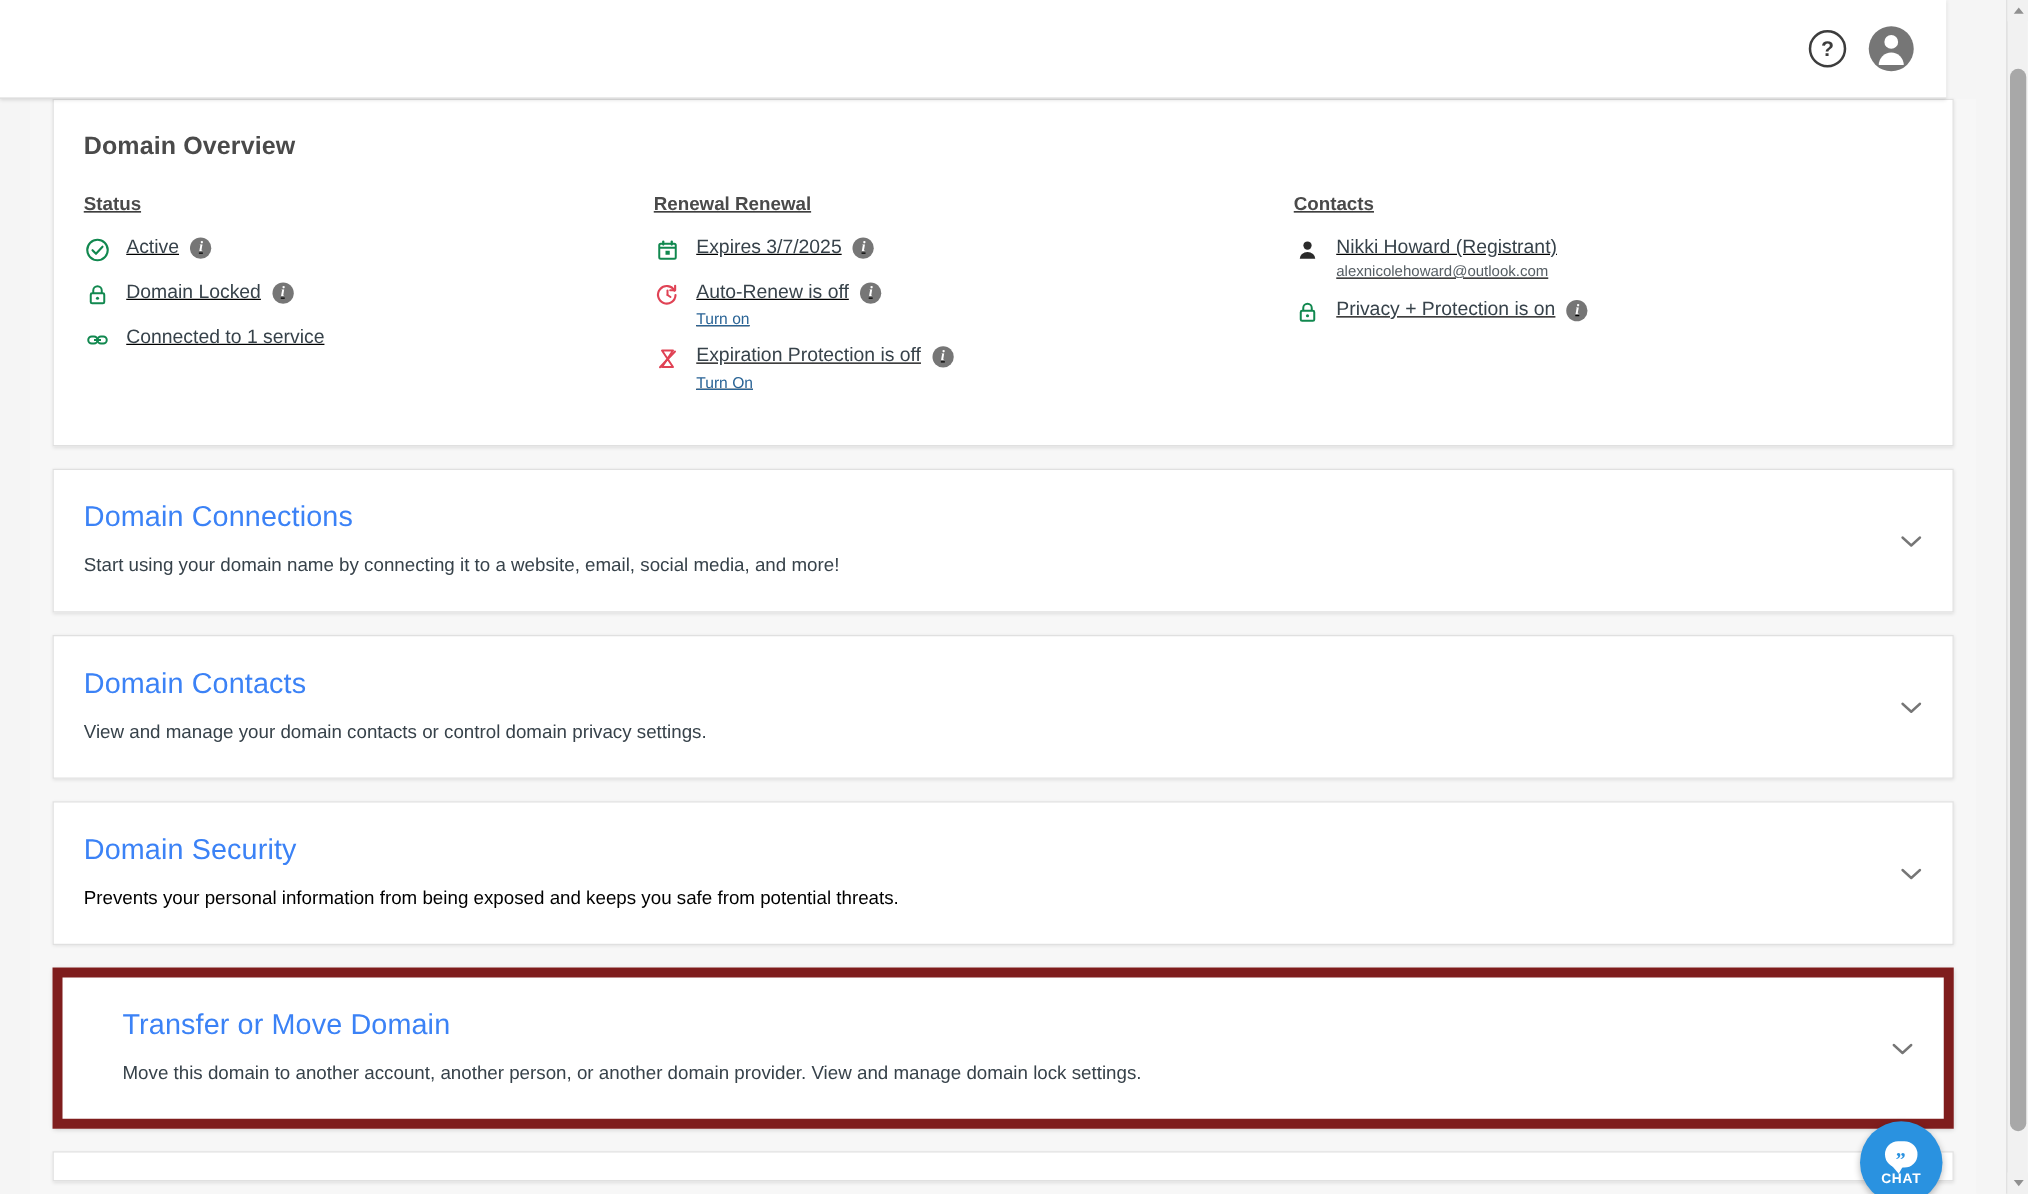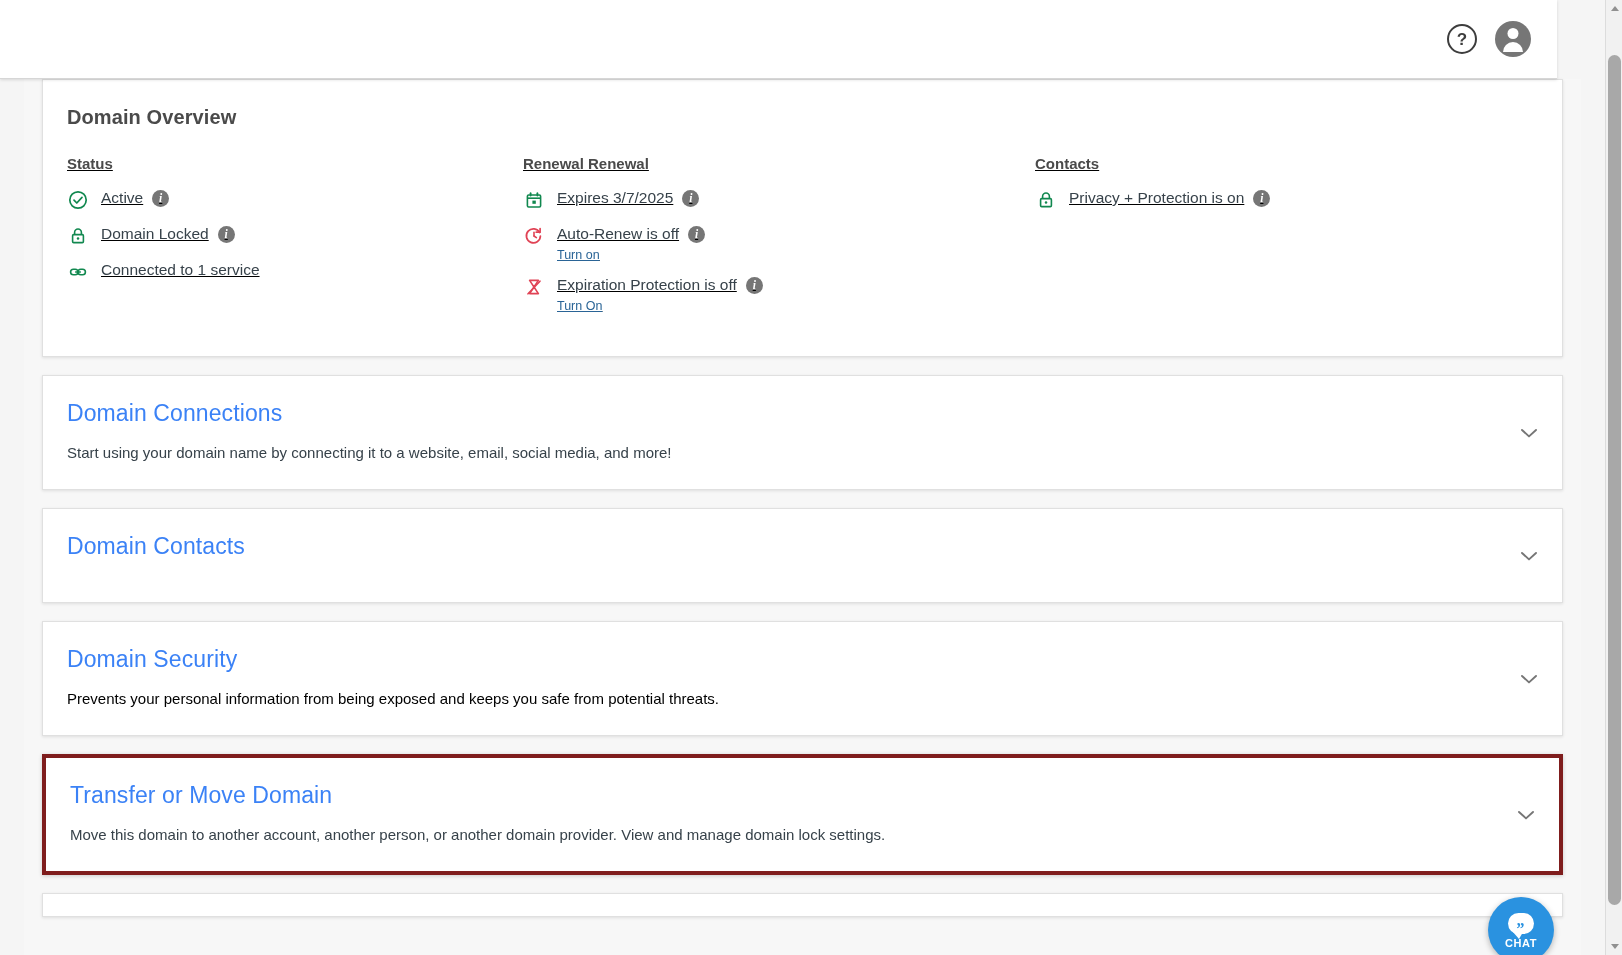--- a/index.html
+++ b/index.html
@@ -59,22 +59,23 @@
 
   
   .card {
     background: #ffffff;
     border: 1px solid #e0e0e0;
     box-shadow: 0 1px 3px rgba(0,0,0,0.10);
     margin-bottom: 18px;
     position: relative;
   }
   .card.highlight {
-    border: 4px solid #7f1d1d;
+    border: 8px solid #7f1d1d;
     box-shadow: 0 1px 4px rgba(0,0,0,0.18);
+    padding-left: 24px;
   }
 
   
   .overview { padding: 26px 24px 30px 24px; }
   .overview-title {
     font-size: 20px; font-weight: 700; color: #4a4a4a;
     margin: 0 0 26px 0; letter-spacing: .1px;
   }
   .cols { display: flex; text-decoration: underline; }
   .col-status { width: 456px; }
@@ -318,20 +319,34 @@
                 <span class="info-badge">i</span>
               </div>
               <span class="turn-link">Turn On</span>
             </div>
           </div>
         </div>
 
         <div class="col-contacts">
           <div class="col-head">Contacts</div>
 
+          <div class="row">
+            <span class="row-ico">
+              <svg width="20" height="20" viewBox="0 0 20 20">
+                <circle cx="10" cy="6.4" r="3.3" fill="#2b2b2b"></circle>
+                <path d="M3.8 17 a6.2 5.4 0 0 1 12.4 0 Z" fill="#2b2b2b"></path>
+              </svg>
+            </span>
+            <div class="row-body">
+              <div class="row-line">
+                <span class="row-text">Nikki Howard (Registrant)</span>
+              </div>
+              <span class="row-sub">alexnicolehoward@outlook.com</span>
+            </div>
+          </div>
 
           <div class="row">
             <span class="row-ico">
               <svg width="20" height="20" viewBox="0 0 20 20">
                 <path d="M6.6 8.6 V6.4 a3.4 3.4 0 0 1 6.8 0 V8.6" fill="none" stroke="#11884f" stroke-width="1.6"></path>
                 <rect x="4.6" y="8.6" width="10.8" height="8" rx="1.1" fill="none" stroke="#11884f" stroke-width="1.6"></rect>
                 <circle cx="10" cy="12.6" r="1.25" fill="#11884f"></circle>
               </svg>
             </span>
             <div class="row-body">
@@ -355,20 +370,21 @@
         <svg width="18" height="12" viewBox="0 0 18 12">
           <polyline points="2,3 9,9.4 16,3" fill="none" stroke="#767676" stroke-width="1.9" stroke-linecap="round" stroke-linejoin="round"></polyline>
         </svg>
       </span>
     </div>
   </div>
 
   <div class="card">
     <div class="collapse">
       <h2 class="collapse-title">Domain Contacts</h2>
+      <p class="collapse-desc">View and manage your domain contacts or control domain privacy settings.</p>
       <span class="chevron">
         <svg width="18" height="12" viewBox="0 0 18 12">
           <polyline points="2,3 9,9.4 16,3" fill="none" stroke="#767676" stroke-width="1.9" stroke-linecap="round" stroke-linejoin="round"></polyline>
         </svg>
       </span>
     </div>
   </div>
 
   <div class="card">
     <div class="collapse">

